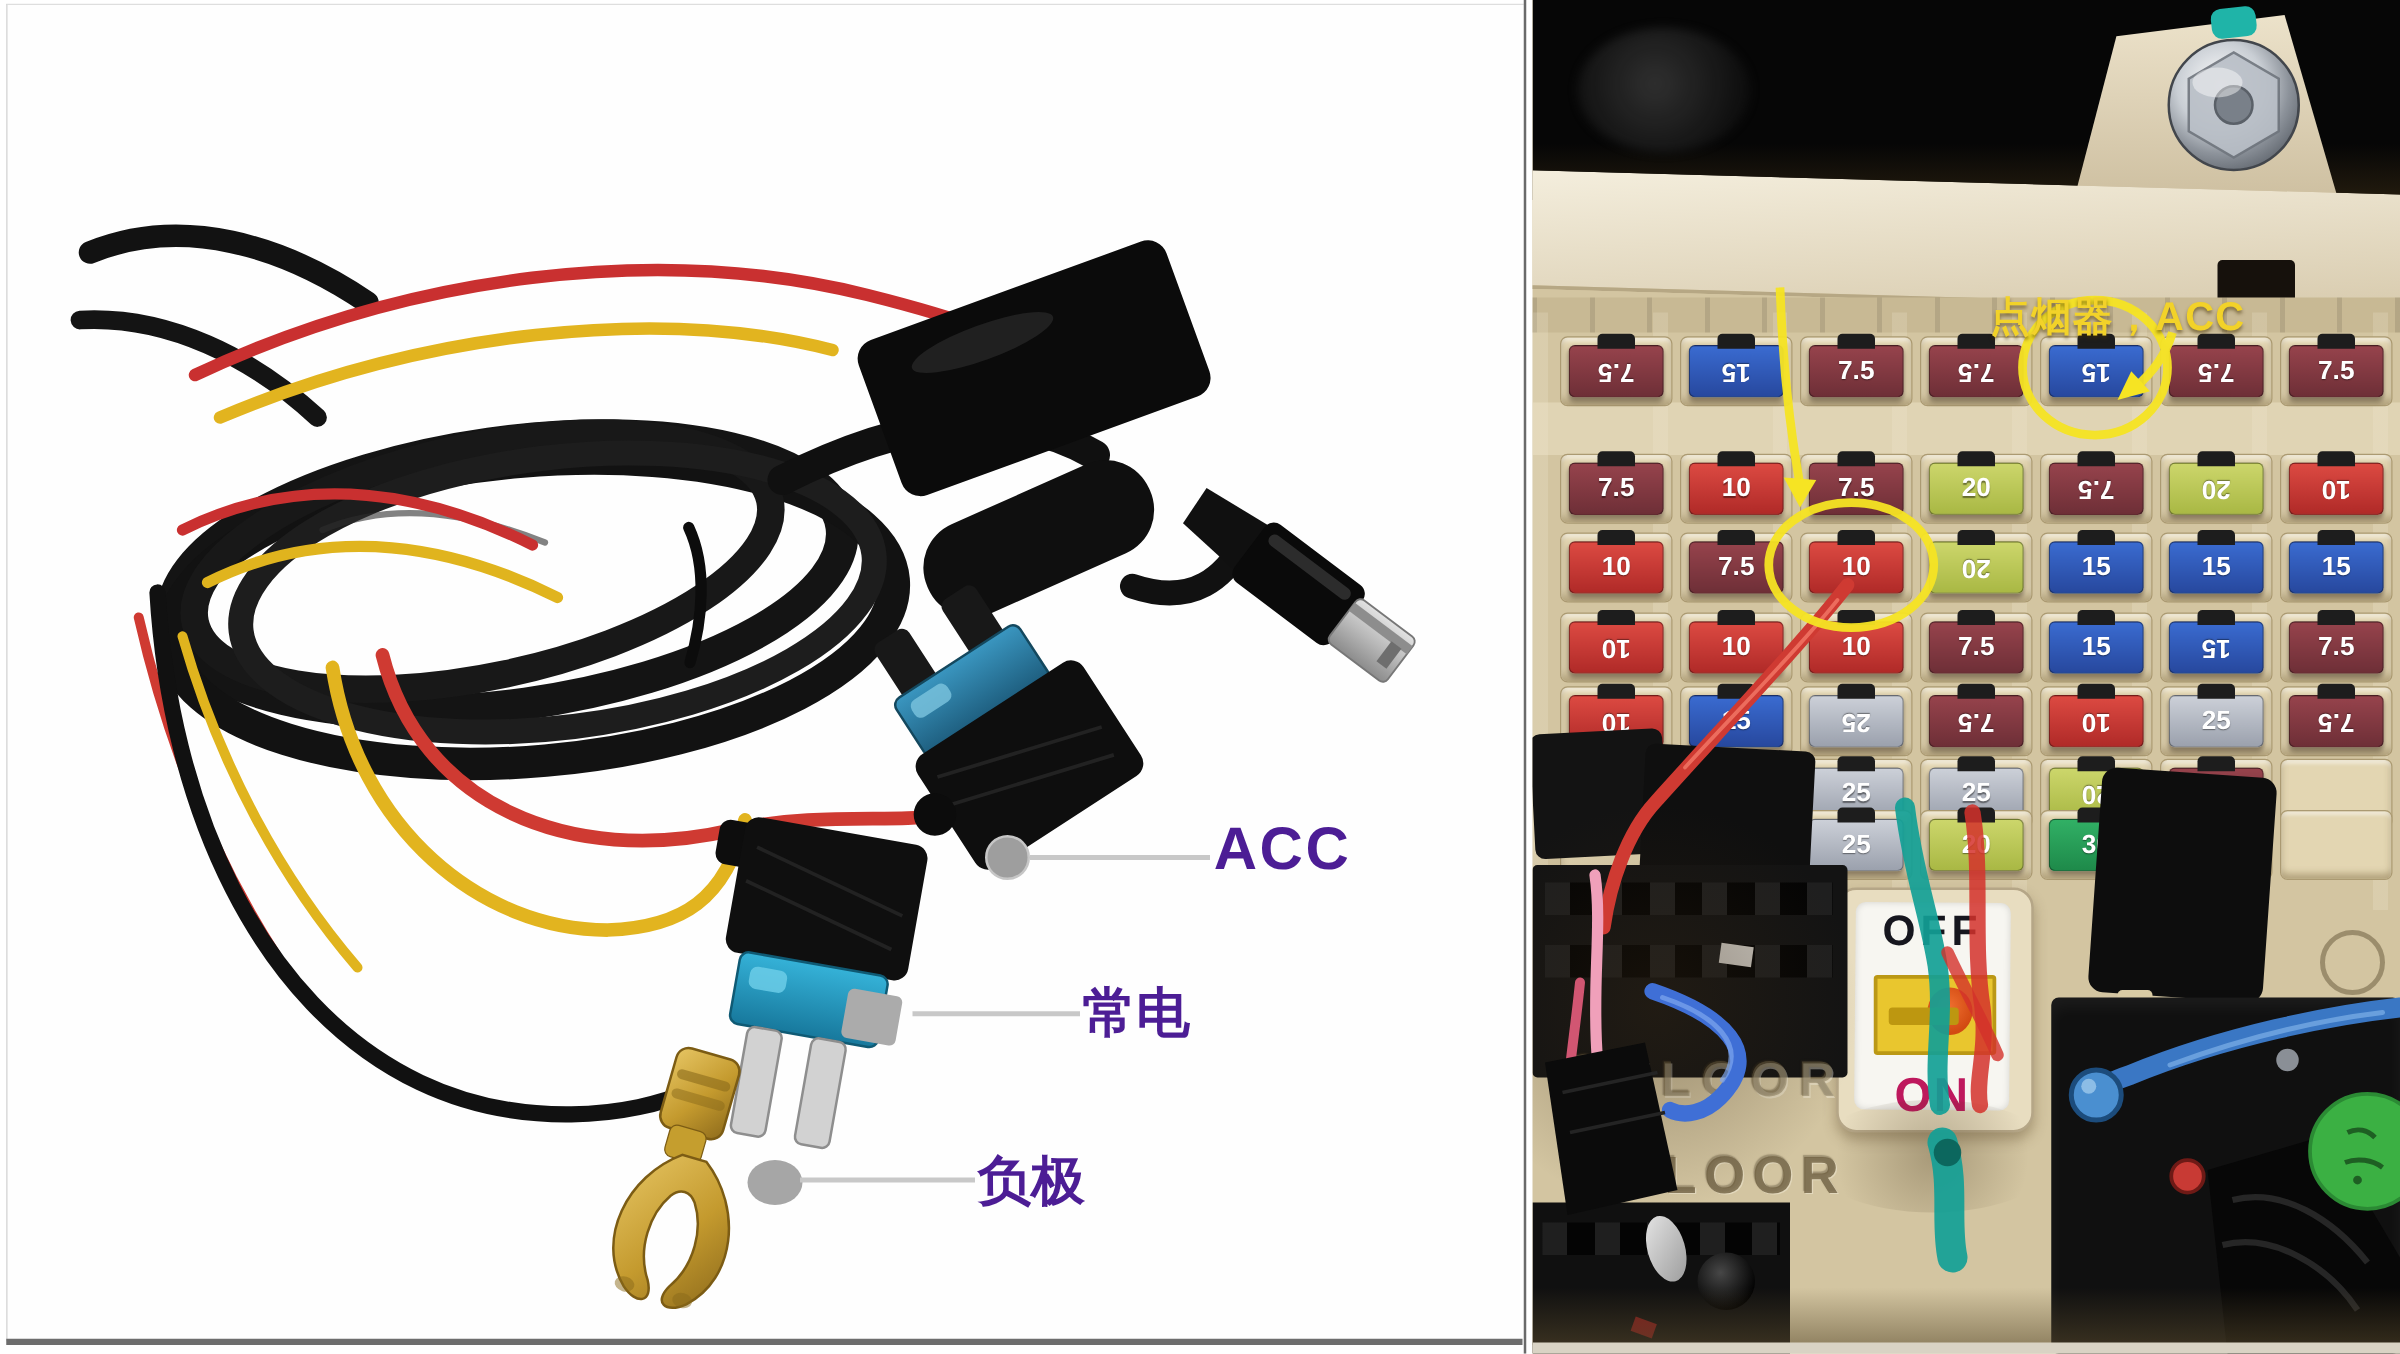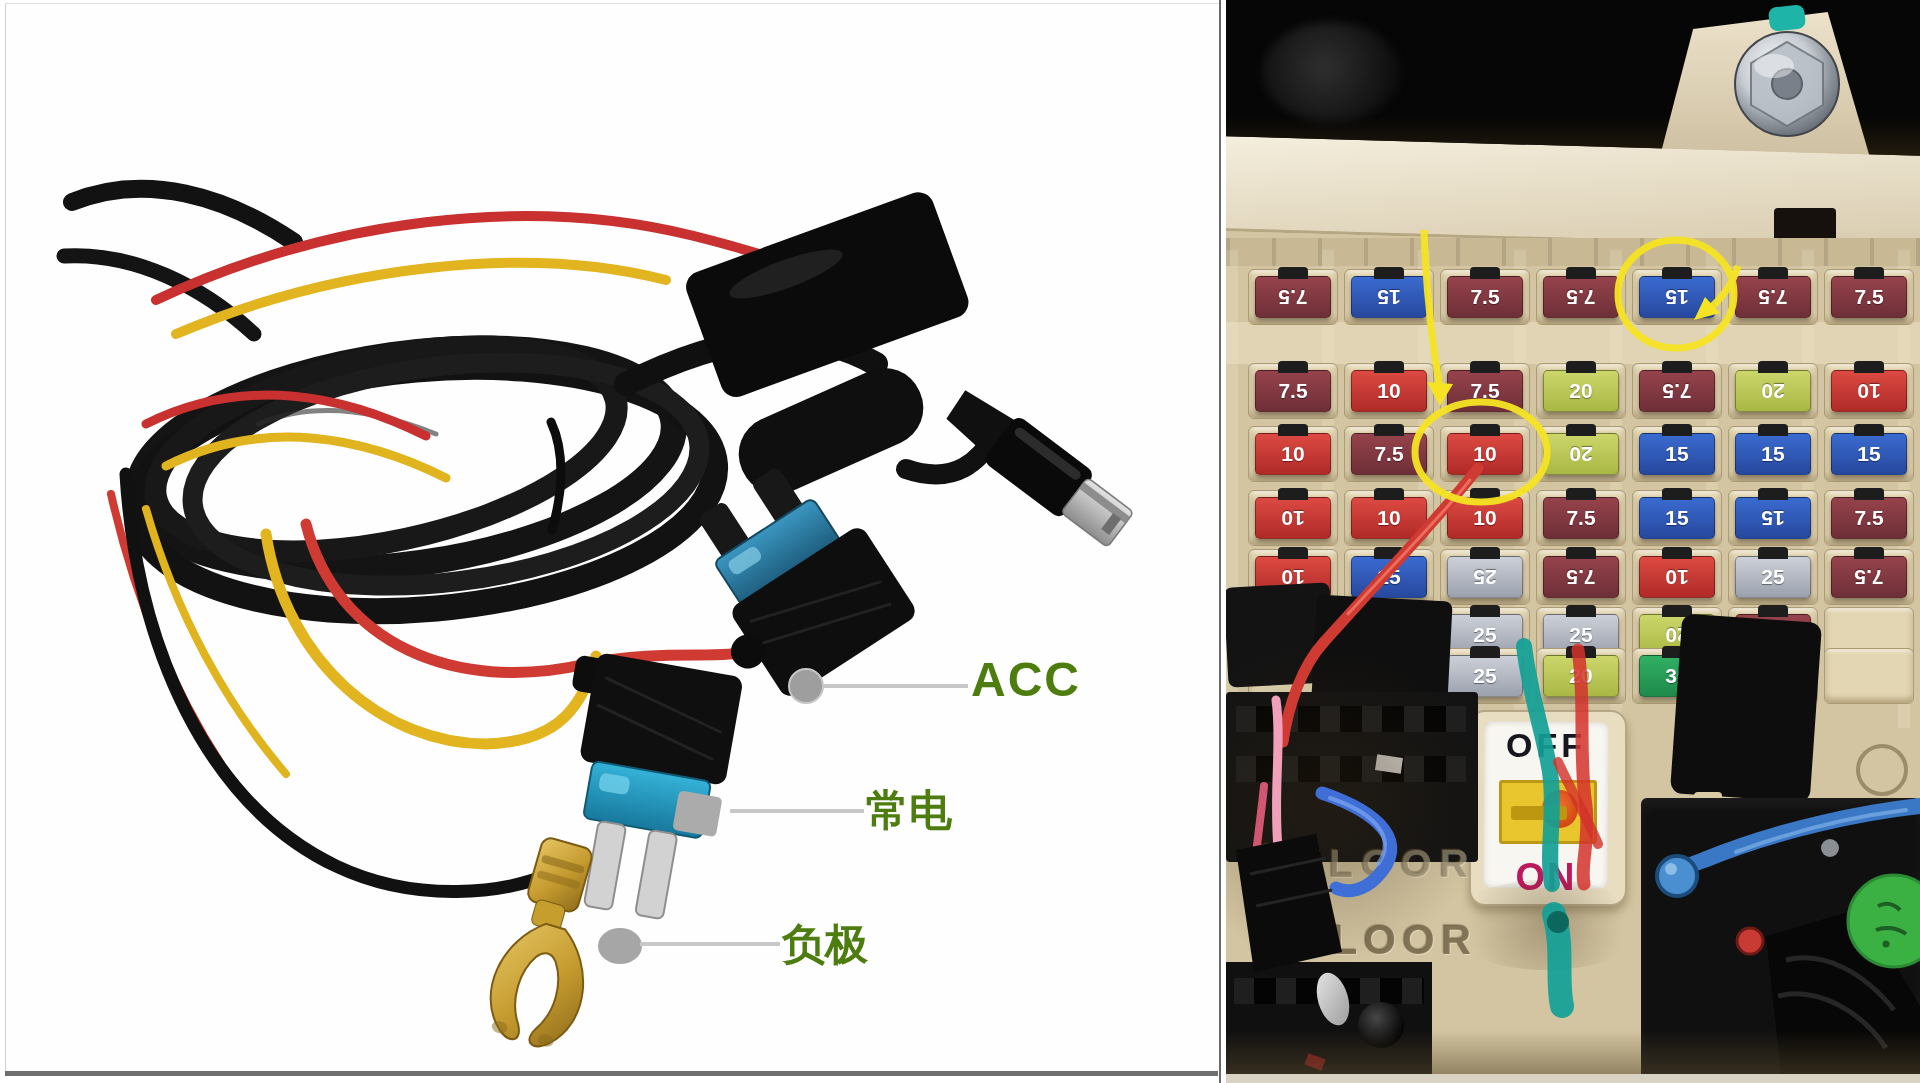--- a/index.html
+++ b/index.html
@@ -4,21 +4,21 @@
 <style>
   html,body{margin:0;padding:0;background:#ffffff;width:1920px;height:1083px;overflow:hidden;
     font-family:"Liberation Sans","DejaVu Sans",sans-serif;}
   #root{position:relative;width:1920px;height:1083px;background:#fff;}
   .abs{position:absolute;}
 
   
   #left-photo{left:5px;top:3px;width:1213px;height:1069px;background:#fefefe;
     border-left:1px solid #d2d2d2;border-top:1px solid #dedede;}
   #left-bottom-line{left:5px;top:1071px;width:1213px;height:5px;background:#6d6d6d;}
-  .pic-label{position:absolute;color:#4d7c0f;font-weight:bold;white-space:nowrap;}
+  .pic-label{position:absolute;color:#4c1d95;font-weight:bold;white-space:nowrap;}
   #acc-label{left:965px;top:648px;font-size:48px;letter-spacing:2px;}
   #constant-label{left:860px;top:778px;font-size:43px;}
   #negative-label{left:776px;top:912px;font-size:43px;}
 
   
   #separator{left:1219px;top:0;width:2px;height:1083px;background:#6a6a6a;}
 
   
   #right-photo{left:1226px;top:0;width:694px;height:1083px;background:#d3c5a1;overflow:hidden;}
   #rp-top-black{left:0;top:0;width:694px;height:160px;
@@ -551,19 +551,20 @@
       <g fill="none" stroke="#f6e423" stroke-width="7" opacity="0.95">
         <ellipse cx="450" cy="294" rx="58" ry="54"></ellipse>
         <ellipse cx="255" cy="452" rx="66" ry="50"></ellipse>
         <path d="M198,230 C200,288 206,344 214,388"></path>
         <path d="M512,266 C506,286 494,300 482,310"></path>
       </g>
       <polygon points="214,406 201,382 227,384" fill="#f6e423"></polygon>
       <polygon points="468,320 479,297 494,313" fill="#f6e423"></polygon>
     </svg>
 
+    <div id="anno-yellow" class="abs">点烟器，ACC</div>
 
     <div id="rp-bottom-grad" class="abs"></div>
     <div id="rp-bottom-strip" class="abs"></div>
   </div>
 
   <div id="left-bottom-line" class="abs"></div>
 </div>
 
 </body></html>

